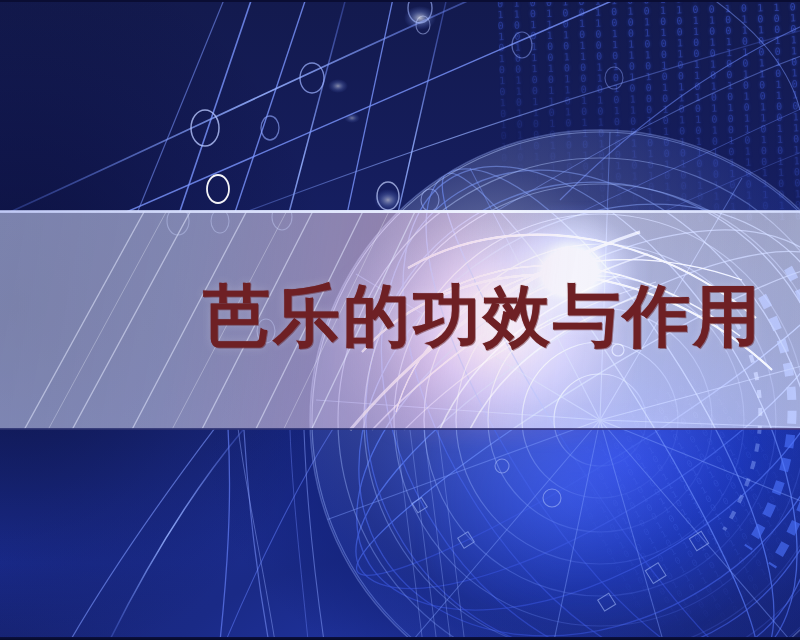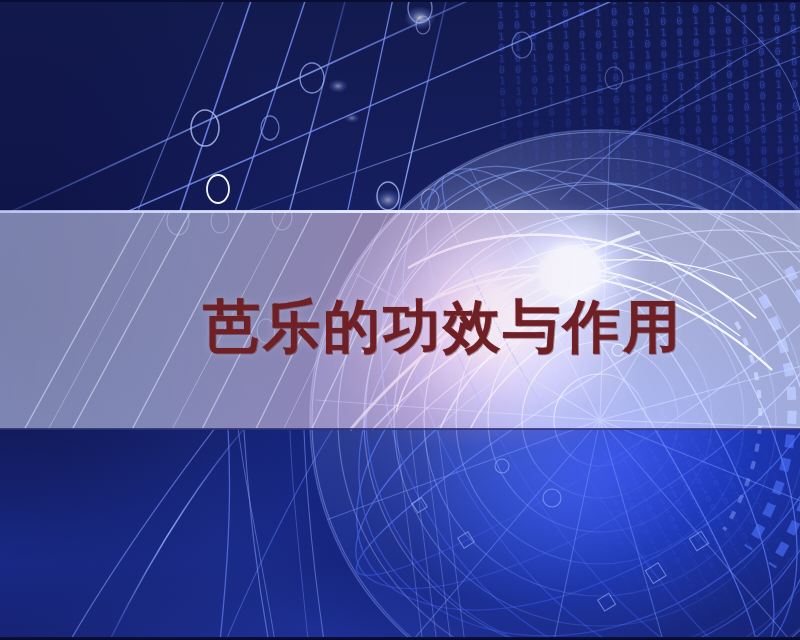--- a/index.html
+++ b/index.html
@@ -142,22 +142,22 @@
     position: absolute;
     left: 0; top: 211px;
     width: 800px; height: 218px;
     overflow: hidden;
   }
 
   
   #title-text {
     position: absolute;
     left: 203px;
-    top: 298px;
-    font-size: 57px;
+    top: 283px;
+    font-size: 67px;
     font-weight: bold;
     line-height: 1;
     letter-spacing: 3px;
     color: #6e2024;
     font-family: "DejaVu Sans", "Liberation Sans", sans-serif;
     text-shadow:
       0 0 1px rgba(110,32,36,0.7),
       1px 1px 0 rgba(90,24,28,0.45),
       0 0 10px rgba(255,255,255,0.22);
     white-space: nowrap;

